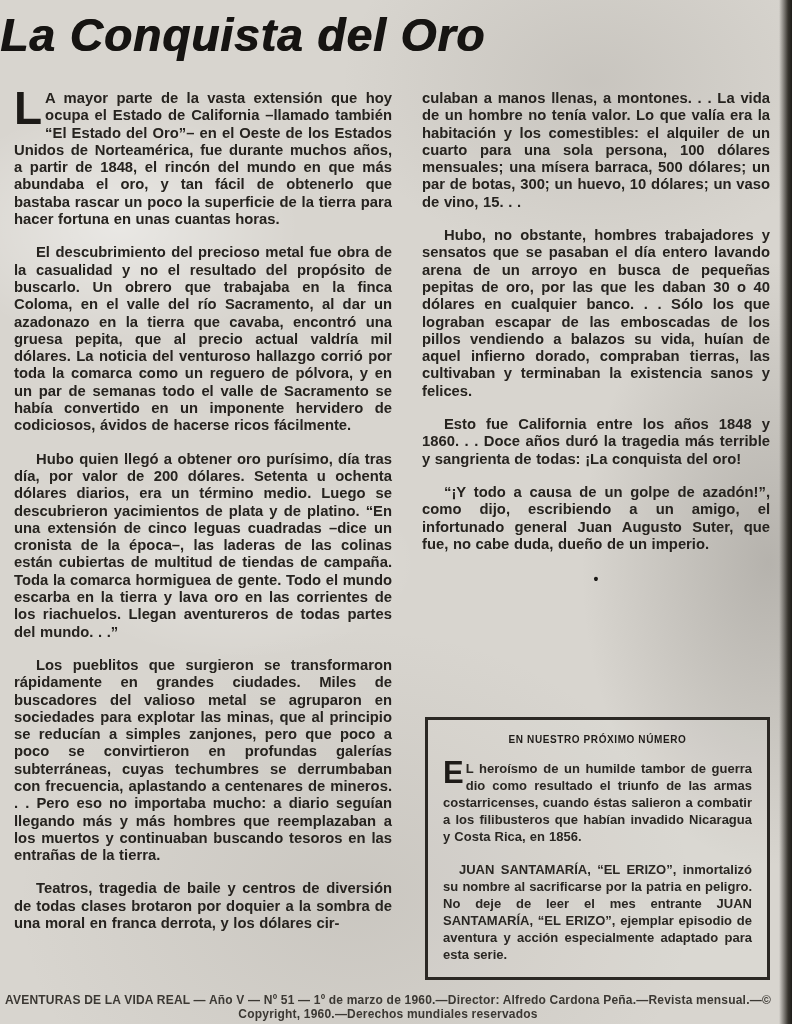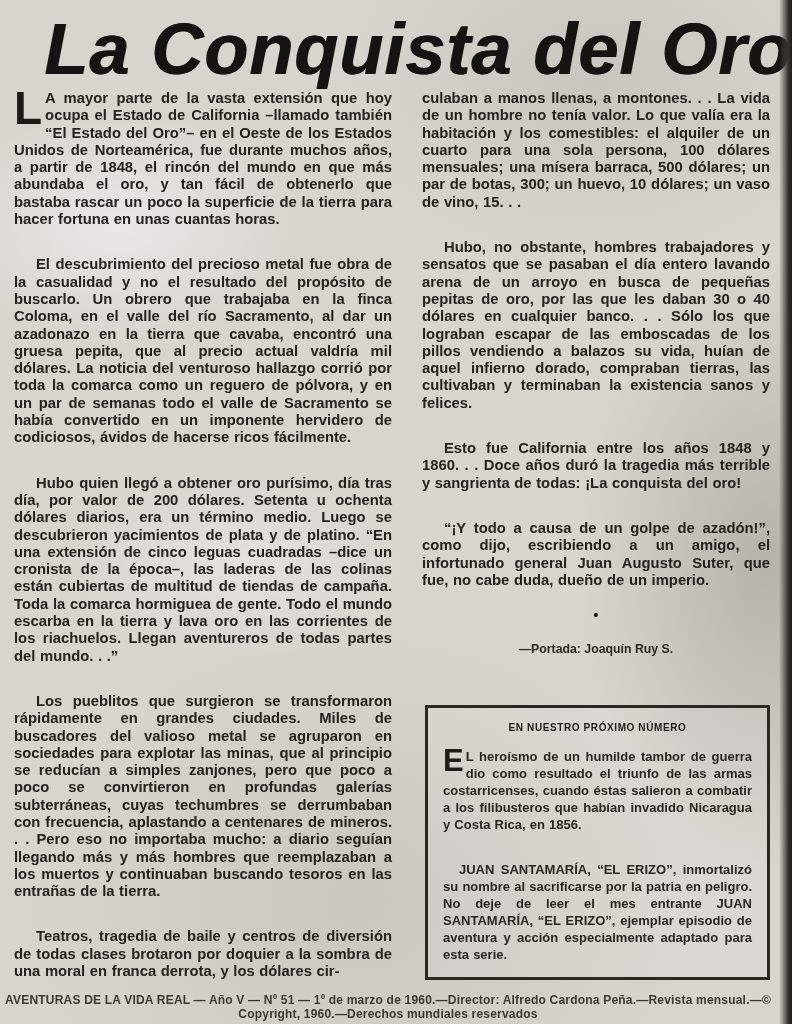--- a/index.html
+++ b/index.html
@@ -21,22 +21,22 @@
   }
 
   .edge-strip {
     position:absolute; top:0; right:0; width:13px; height:100%;
     background:linear-gradient(to right, rgba(50,48,45,0) 0%, rgba(70,67,62,0.55) 35%, #38352f 70%, #1d1b18 100%);
     z-index:5;
   }
 
   .title {
     padding-top:8px;
-    text-align:right;
-    font-size:72px;
+    text-align:left;
+    font-size:46px;
     font-weight:bold;
     font-style:italic;
     letter-spacing:1px;
     color:#161412;
     text-shadow:1px 0 0 #161412;
     height:84px;
   }
 
   .columns {
     display:flex;
@@ -48,21 +48,21 @@
   .col-right { width:348px; display:flex; flex-direction:column; }
 
   .body-text p {
     font-size:14.8px;
     font-weight:bold;
     line-height:17.3px;
     text-align:justify;
     color:#26231f;
     word-spacing:0.5px;
   }
-  .body-text p + p { margin-top:28px; }
+  .body-text p + p { margin-top:16px; }
   .body-text p.indent { text-indent:22px; }
 
   .dropcap {
     float:left;
     font-size:46px;
     line-height:34px;
     padding:1px 3px 0 0;
     font-weight:bold;
     color:#1c1a17;
   }
@@ -150,21 +150,20 @@
 
     <div class="col-right body-text">
       <p>culaban a manos llenas, a montones. . . La vida de un hombre no tenía valor. Lo que valía era la habitación y los comestibles: el alquiler de un cuarto para una sola persona, 100 dólares mensuales; una mísera barraca, 500 dólares; un par de botas, 300; un huevo, 10 dólares; un vaso de vino, 15. . .</p>
       <p class="indent">Hubo, no obstante, hombres trabajadores y sensatos que se pasaban el día entero lavando arena de un arroyo en busca de pequeñas pepitas de oro, por las que les daban 30 o 40 dólares en cualquier banco. . . Sólo los que lograban escapar de las emboscadas de los pillos vendiendo a balazos su vida, huían de aquel infierno dorado, compraban tierras, las cultivaban y terminaban la existencia sanos y felices.</p>
       <p class="indent">Esto fue California entre los años 1848 y 1860. . . Doce años duró la tragedia más terrible y sangrienta de todas: ¡La conquista del oro!</p>
       <p class="indent">“¡Y todo a causa de un golpe de azadón!”, como dijo, escribiendo a un amigo, el infortunado general Juan Augusto Suter, que fue, no cabe duda, dueño de un imperio.</p>
 
       <div class="bullet-divider">•</div>
 
       <div class="credits">
-        <div>—Portada: Joaquín Ruy S.</div>
       </div>
 
       <div class="next-box">
         <div class="box-heading">EN NUESTRO PRÓXIMO NÚMERO</div>
         <p><span class="box-dropcap">E</span><span>L heroísmo de un humilde tambor de guerra dio como resultado el triunfo de las armas costarricenses, cuando éstas salieron a combatir a los filibusteros que habían invadido Nicaragua y Costa Rica, en 1856.</span></p>
         <p class="indent">JUAN SANTAMARÍA, “EL ERIZO”, inmortalizó su nombre al sacrificarse por la patria en peligro. No deje de leer el mes entrante JUAN SANTAMARÍA, “EL ERIZO”, ejemplar episodio de aventura y acción especialmente adaptado para esta serie.</p>
       </div>
     </div>
 
   </div>

